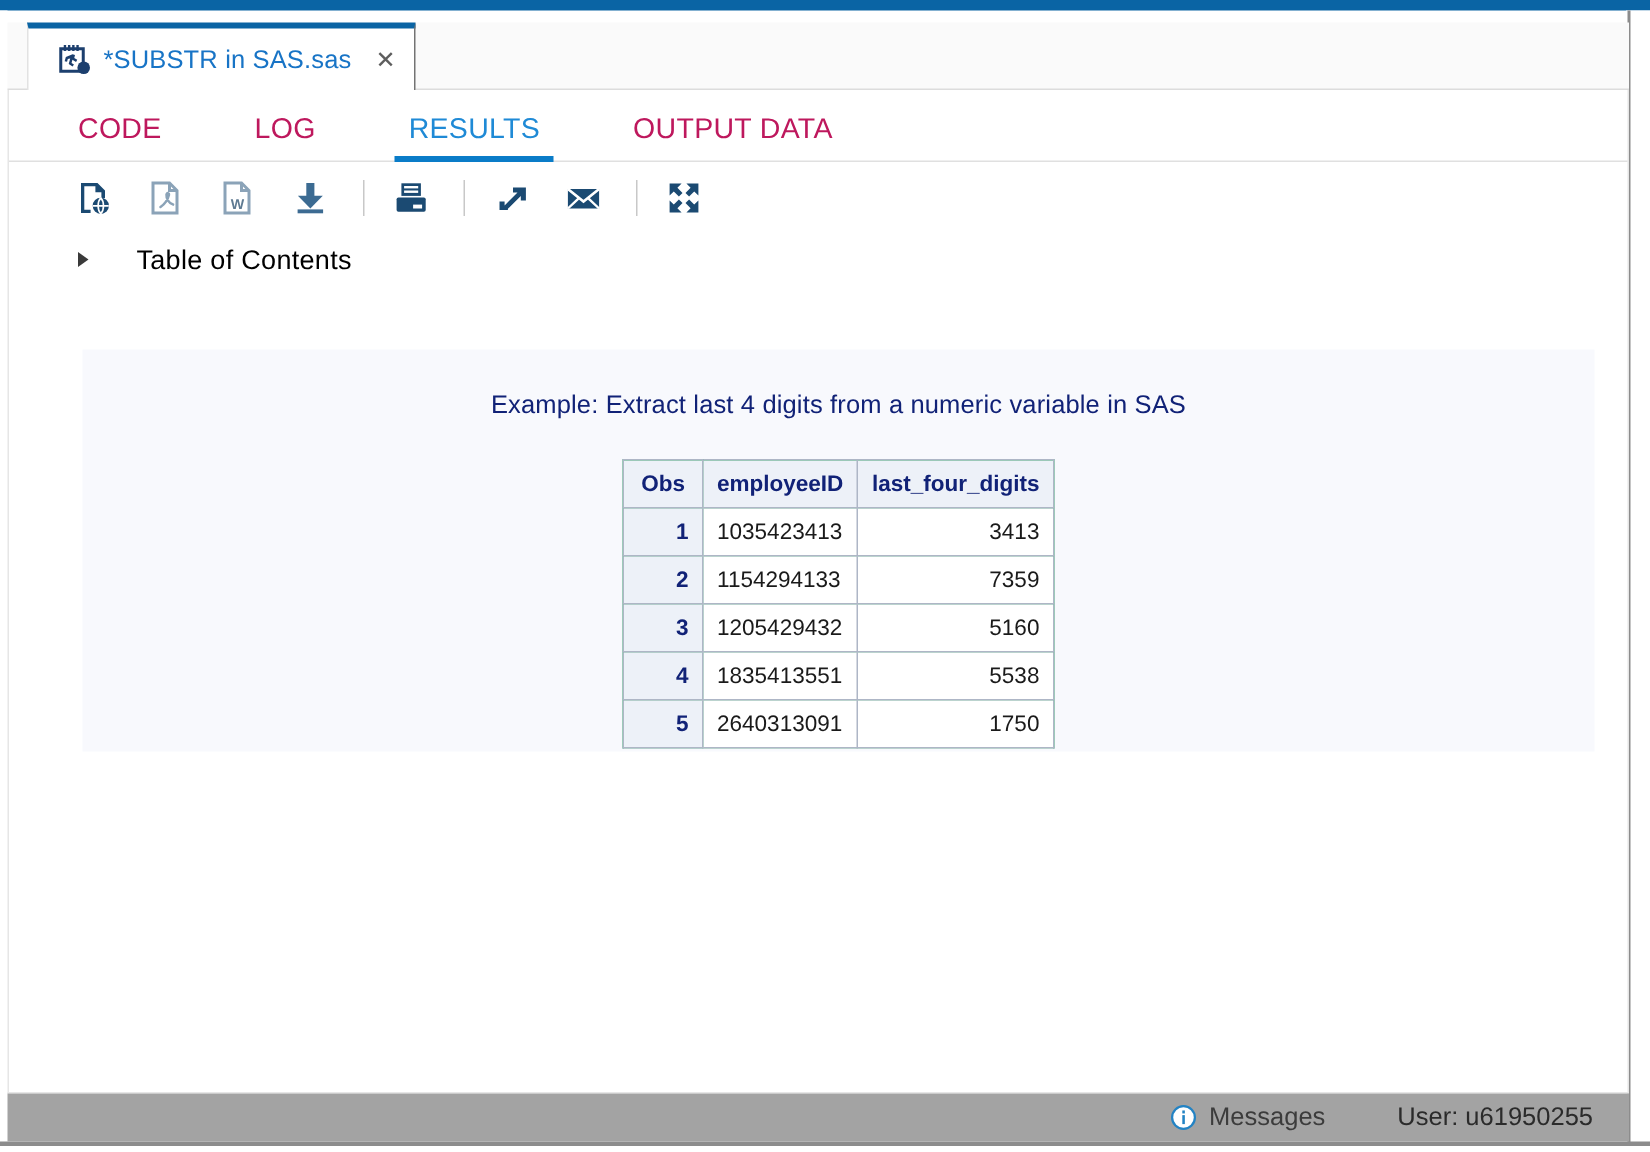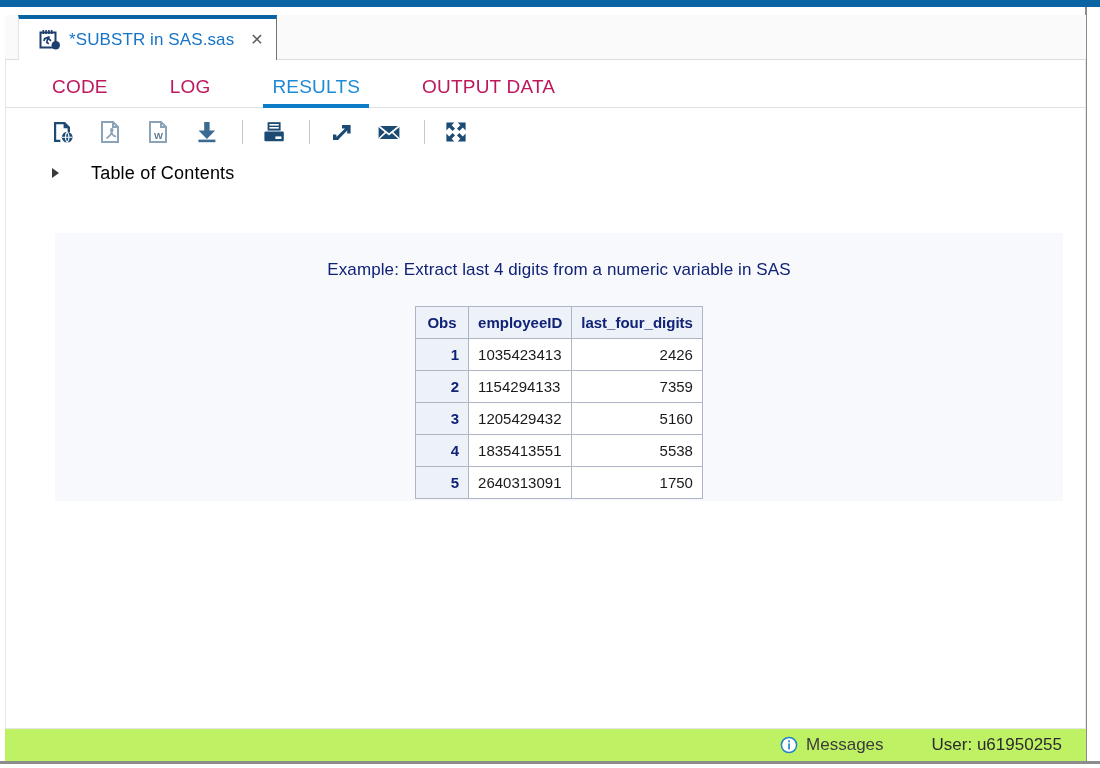--- a/index.html
+++ b/index.html
@@ -261,21 +261,21 @@
     text-align: left;
   }
 
   
   #status-bar {
     position: absolute;
     left: 5px;
     bottom: 7px;
     width: 1081px;
     height: 32px;
-    background: #bef264;
+    background: #a3a3a3;
     display: flex;
     align-items: center;
     justify-content: flex-end;
     box-sizing: border-box;
     padding-right: 24px;
   }
   #messages-group {
     display: flex;
     align-items: center;
     cursor: pointer;
@@ -420,21 +420,21 @@
             <tr>
               <th>Obs</th>
               <th>employeeID</th>
               <th>last_four_digits</th>
             </tr>
           </thead>
           <tbody>
             <tr>
               <td class="obs-cell">1</td>
               <td class="data-cell center">1035423413</td>
-              <td class="data-cell">2426</td>
+              <td class="data-cell">3413</td>
             </tr>
             <tr>
               <td class="obs-cell">2</td>
               <td class="data-cell center">1154294133</td>
               <td class="data-cell">7359</td>
             </tr>
             <tr>
               <td class="obs-cell">3</td>
               <td class="data-cell center">1205429432</td>
               <td class="data-cell">5160</td>

